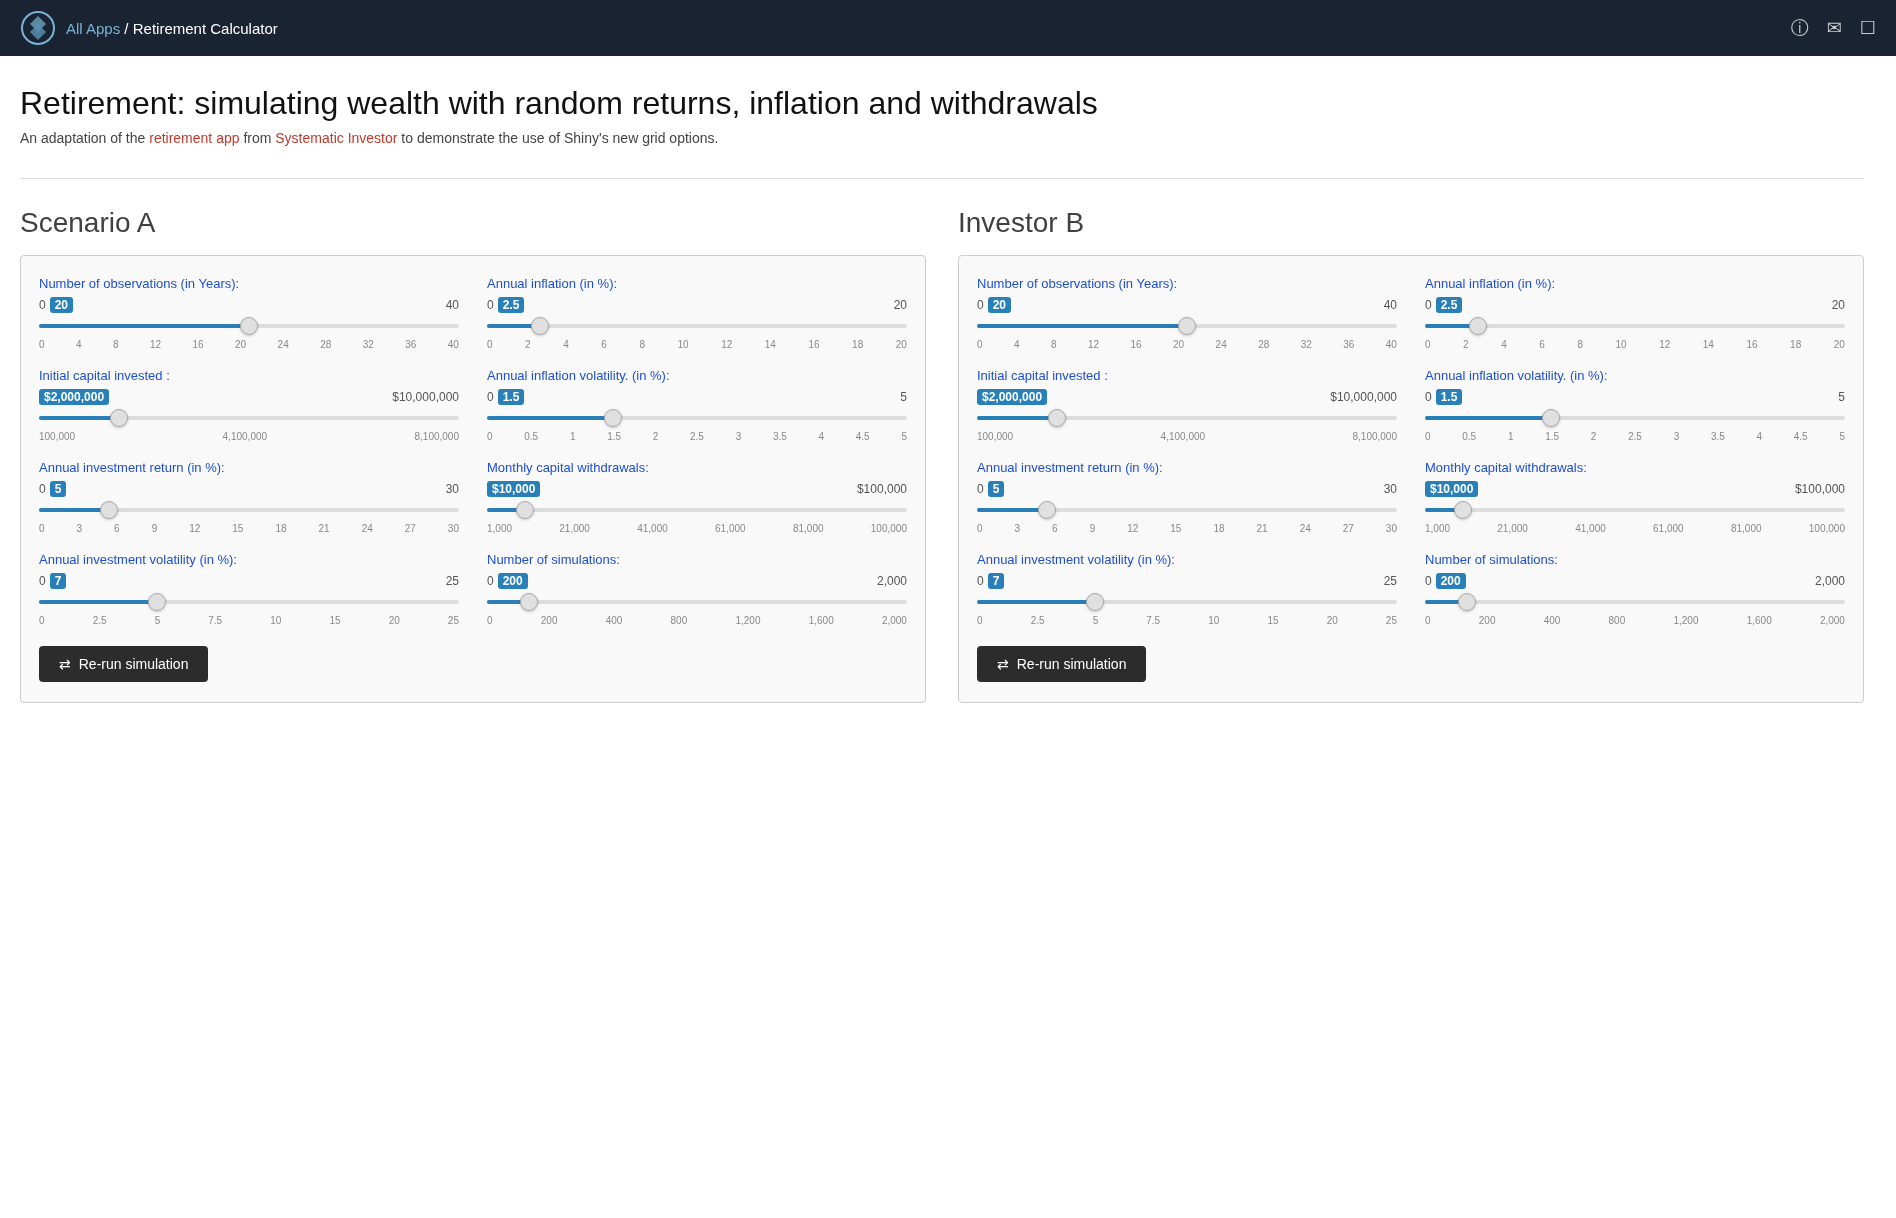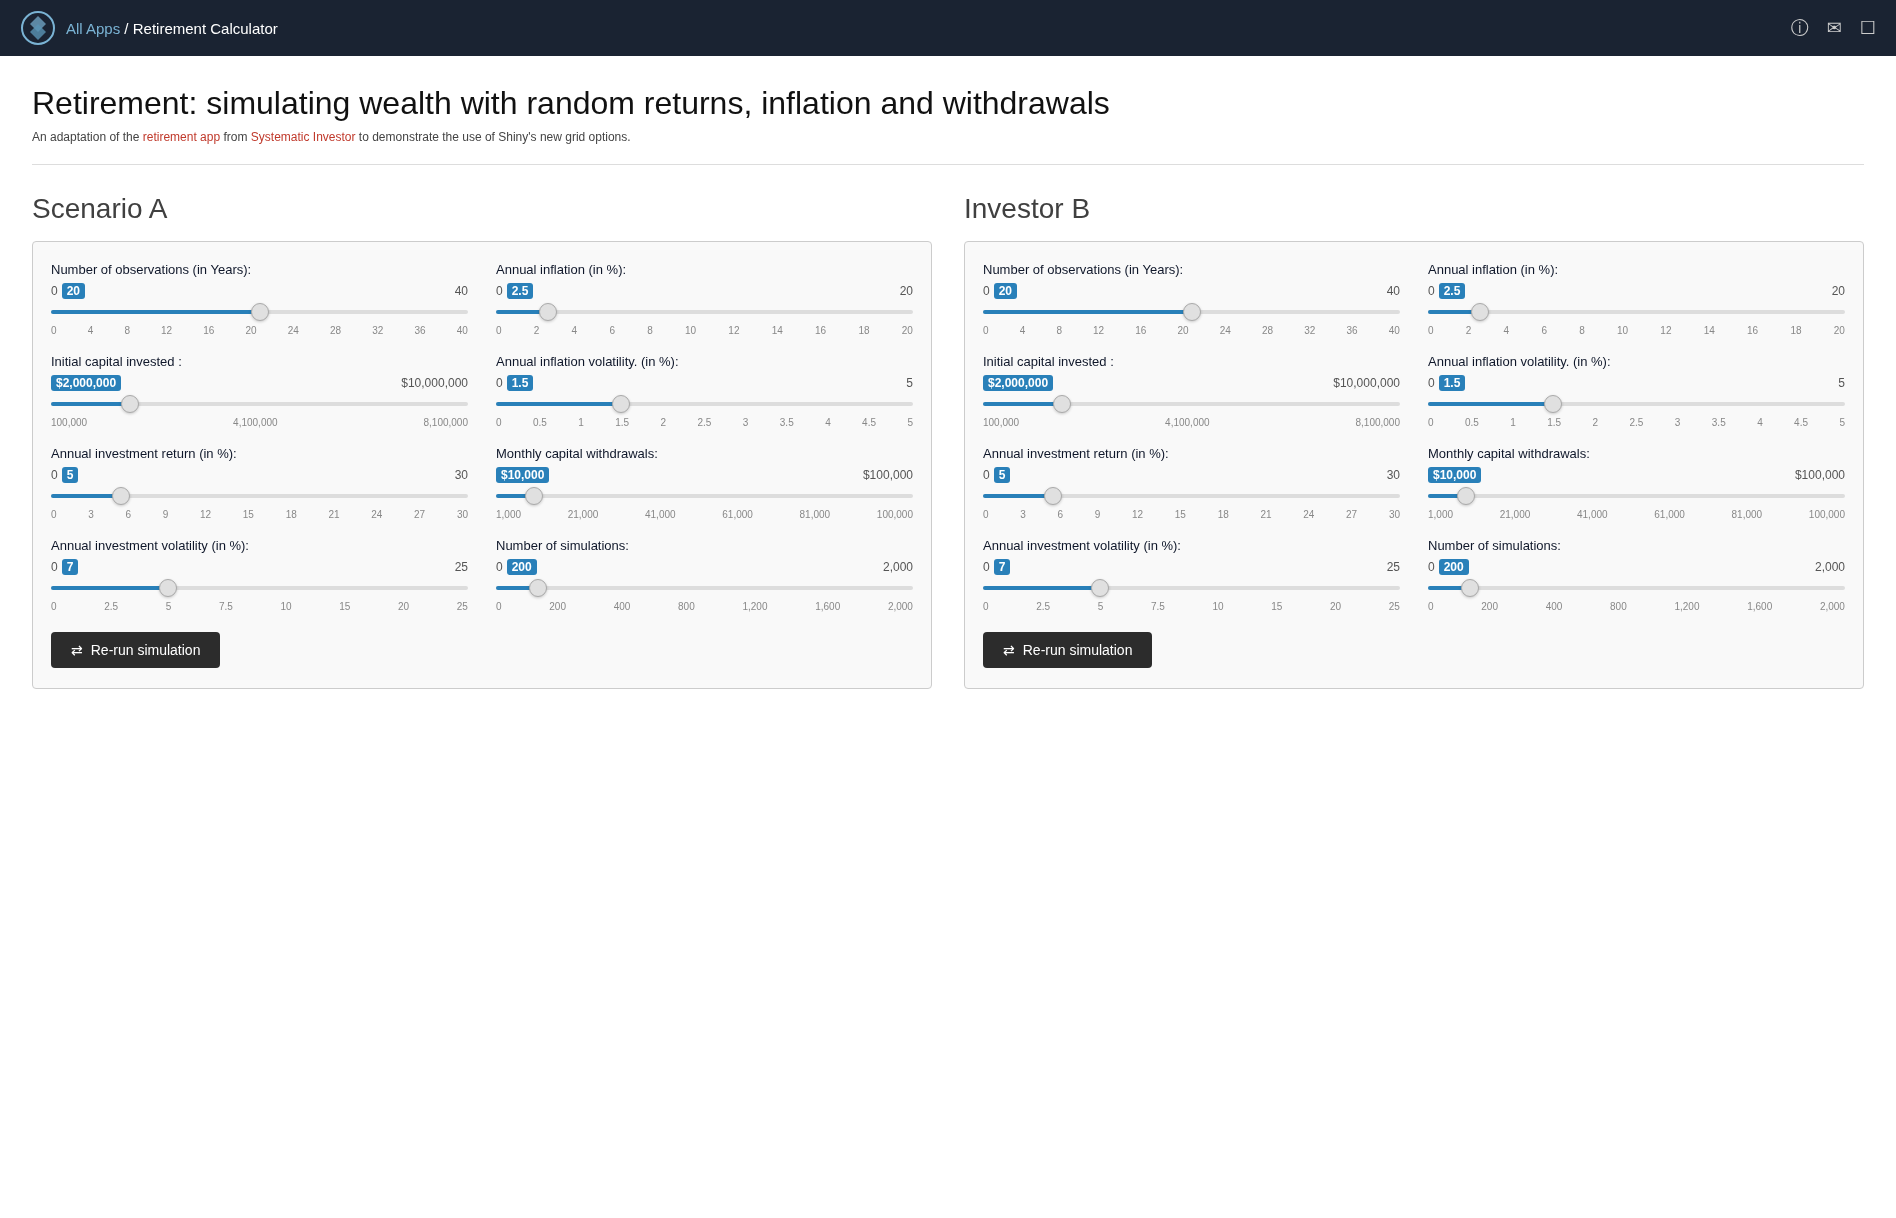--- a/index.html
+++ b/index.html
@@ -33,35 +33,35 @@
       align-items: center;
       gap: 18px;
     }
     .topbar-icon {
       color: #ccc;
       font-size: 18px;
       cursor: pointer;
     }
 
     .page-content {
-      padding: 28px 32px 40px 32px;
+      padding: 28px 32px 40px 20px;
     }
 
     .page-title {
       font-size: 32px;
       font-weight: 400;
       color: #111;
       margin-bottom: 8px;
       line-height: 1.2;
     }
 
     .page-subtitle {
-      font-size: 12px;
+      font-size: 14px;
       color: #444;
-      margin-bottom: 20px;
+      margin-bottom: 32px;
     }
     .page-subtitle a { color: #c0392b; text-decoration: none; }
 
     .divider {
       border: none;
       border-top: 1px solid #ddd;
       margin-bottom: 28px;
     }
 
     .scenarios-row {
@@ -93,21 +93,21 @@
       gap: 18px 28px;
     }
 
     .slider-group {
       display: flex;
       flex-direction: column;
     }
 
     .slider-label {
       font-size: 13px;
-      color: #0f172a;
+      color: #1d4ed8;
       margin-bottom: 6px;
     }
 
     .slider-track-wrapper {
       position: relative;
       height: 22px;
       display: flex;
       align-items: center;
     }
 

